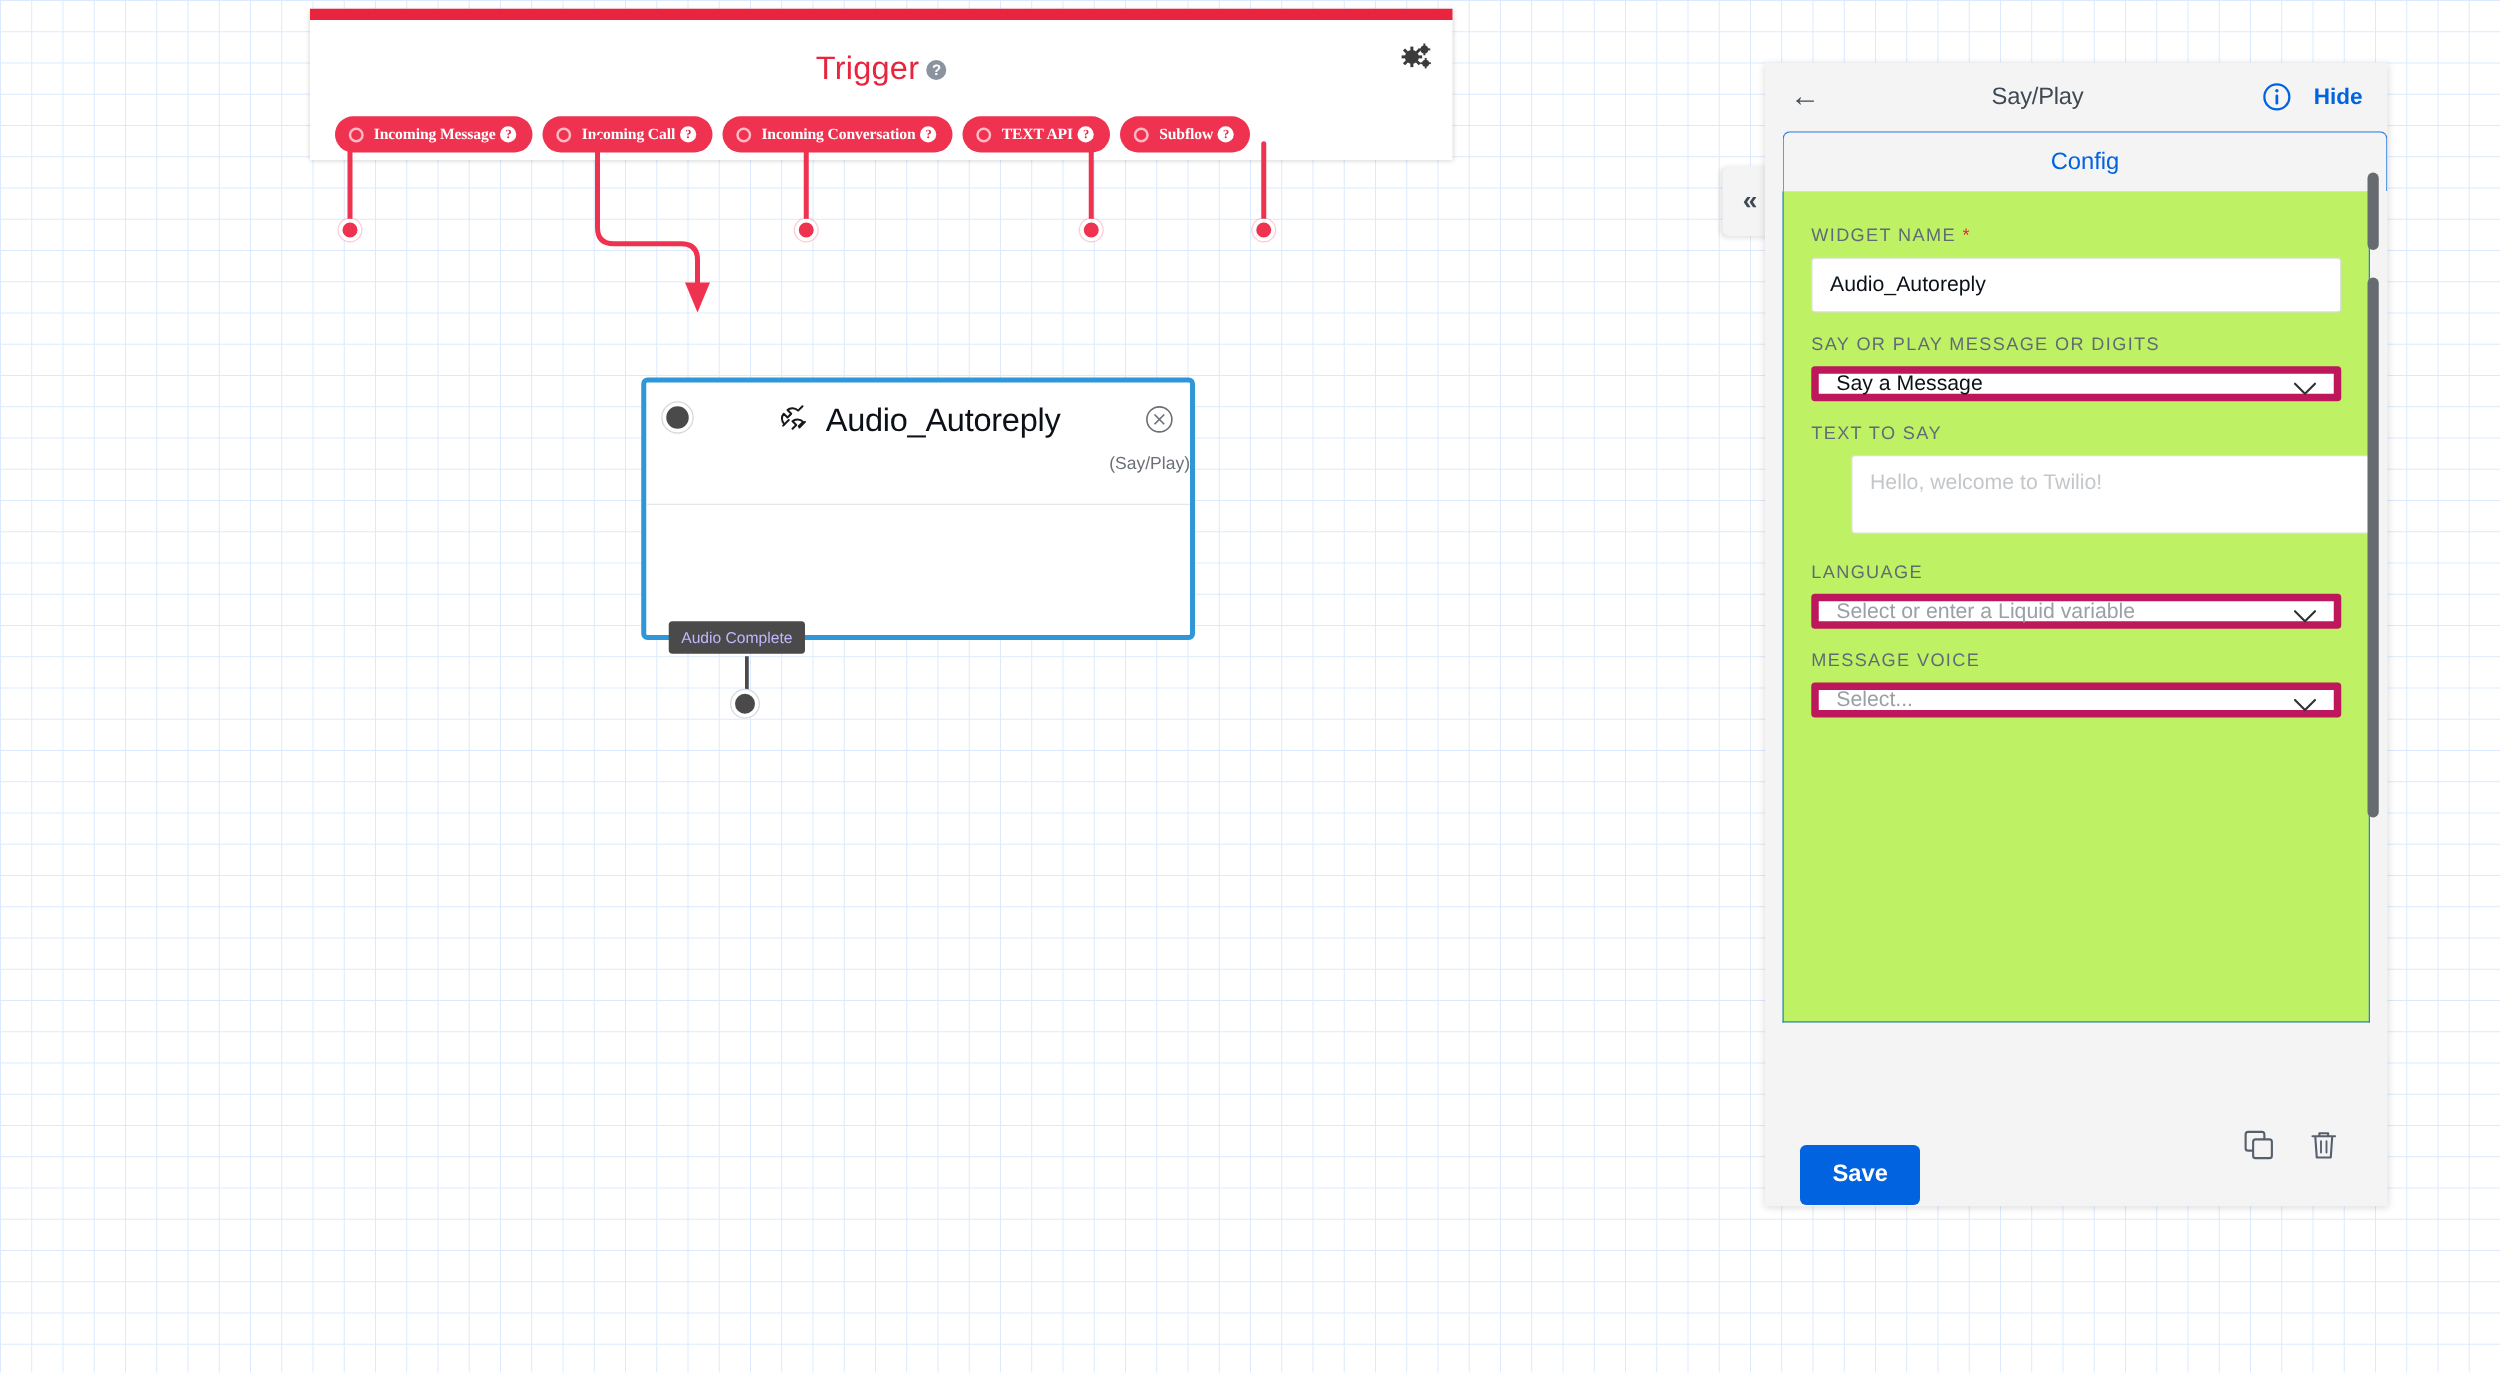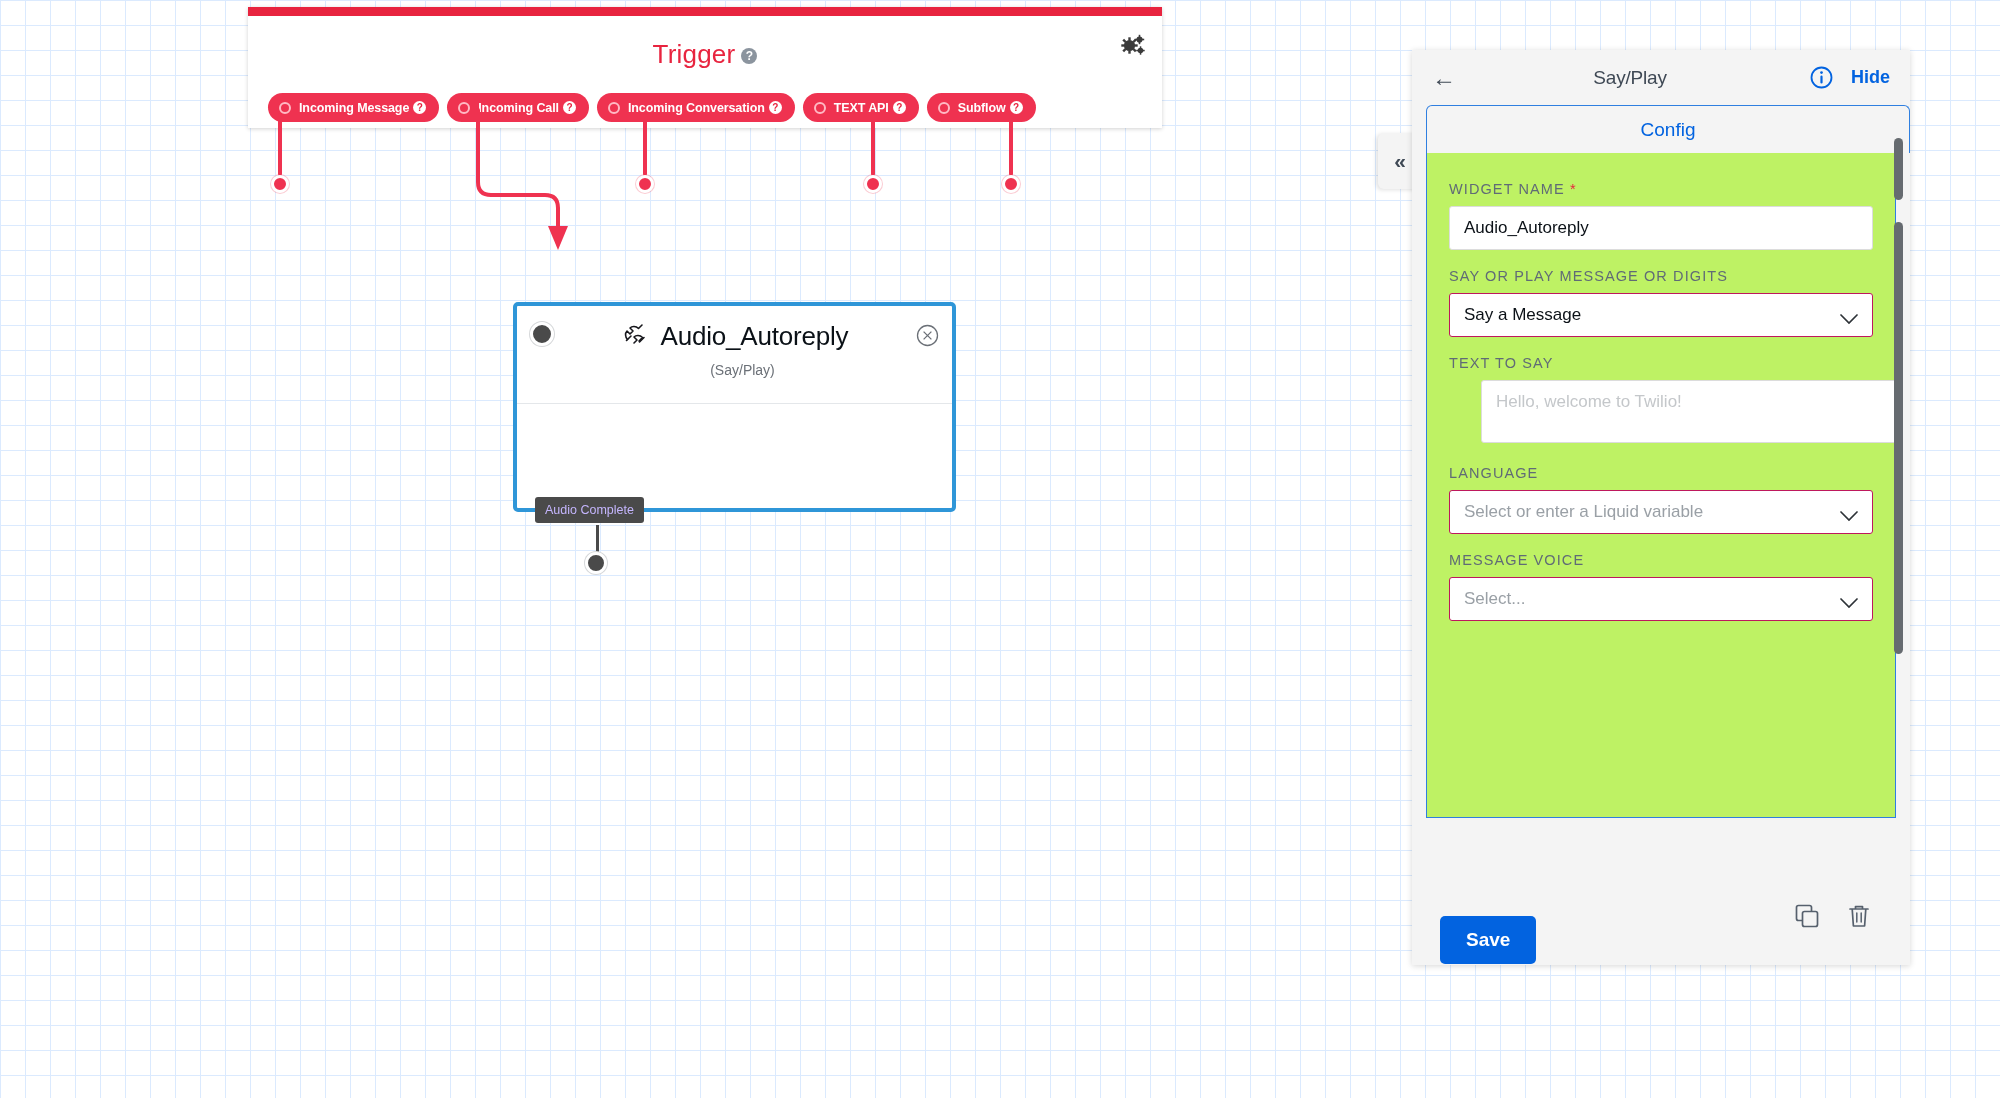--- a/index.html
+++ b/index.html
@@ -84,20 +84,21 @@
   }
 
   
   #trigger-pills {
     position: absolute;
     left: 20px;
     top: 86px;
     display: flex;
     gap: 8px;
     align-items: center;
+    font-family: Liberation Serif, serif;
   }
   .trig-pill {
     height: 29px;
     background: #ef3250;
     border-radius: 15px;
     display: flex;
     align-items: center;
     padding: 0 13px 0 11px;
     color: #ffffff;
     font-size: 12.5px;
@@ -166,21 +167,21 @@
   }
   #widget-title {
     font-size: 26px;
     color: #0b1117;
     font-weight: 400;
     letter-spacing: -0.2px;
   }
   #widget-subtitle {
     position: absolute;
     left: 0; right: 0; top: 56px;
-    text-align: center;
+    text-align: right;
     font-size: 14px;
     color: #6b7077;
     padding-left: 16px;
   }
   #widget-close {
     position: absolute;
     right: 13px; top: 18px;
     width: 23px; height: 23px;
     cursor: pointer;
   }
@@ -317,23 +318,23 @@
     border-radius: 3px;
     padding: 0 14px;
     font-size: 17px;
     color: #0b1117;
     font-family: "Liberation Sans", sans-serif;
     outline: none;
   }
   .select-box {
     position: relative;
     width: 100%;
-    height: 44px;
+    height: 28px;
     background: #ffffff;
-    border: 1px solid #be185d;
+    border: 6px solid #be185d;
     border-radius: 3px;
     display: flex;
     align-items: center;
     padding: 0 14px;
     font-size: 17px;
     cursor: pointer;
   }
   .select-box.filled { color: #0b1117; }
   .select-box.placeholder { color: #9aa0a6; }
   .chev {

